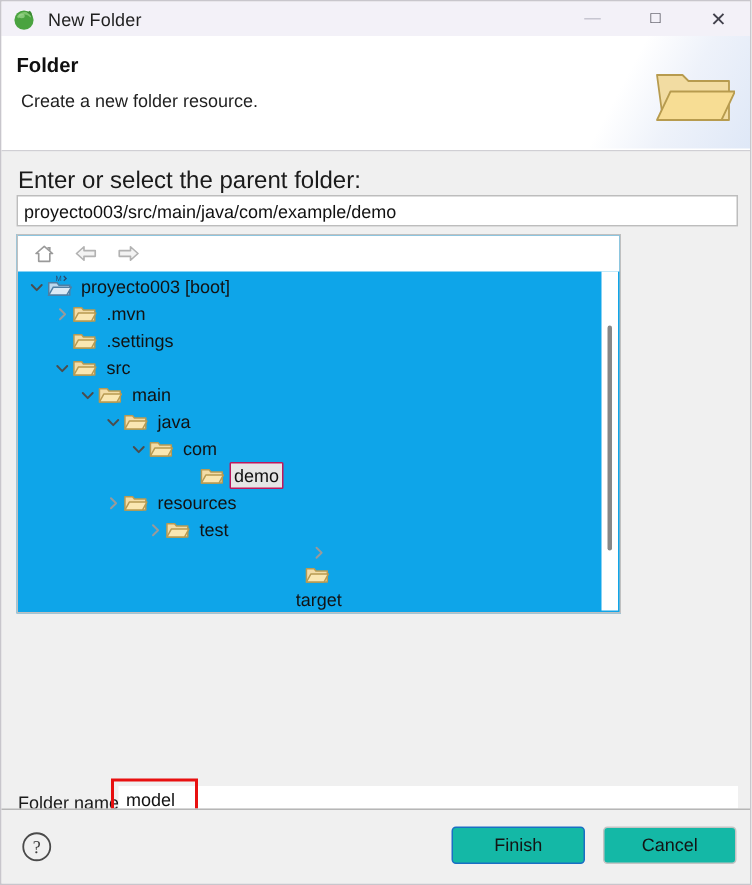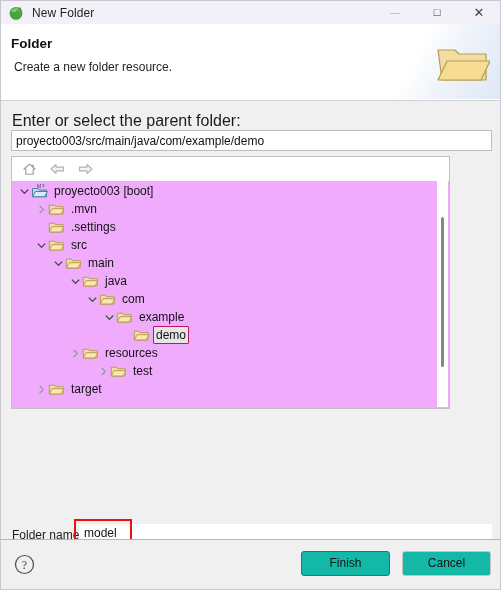--- a/index.html
+++ b/index.html
@@ -140,24 +140,24 @@
     padding: 0 4px;
     line-height: 19px;
     outline: none;
   }
 
   
   .tree-panel {
     position: absolute;
     left: 10px;
     top: 55px;
-    width: 439px;
+    width: 403px;
     height: 253px;
     box-sizing: border-box;
-    background: #f0abfc;
+    background: #0ea5e9;
     border: 1px solid #c0c0c0;
     overflow: hidden;
   }
   .tree-toolbar {
     height: 24px;
     display: flex;
     align-items: center;
     padding-left: 6px;
     gap: 6px;
     background: #ffffff;
@@ -462,32 +462,20 @@
                 <svg width="9" height="9" viewBox="0 0 9 9">
                   <path d="M1.2 3 L4.5 6.4 L7.8 3" fill="none" stroke="#4c4c4c" stroke-width="1.3" stroke-linecap="round" stroke-linejoin="round"></path>
                 </svg>
               </span>
               <span class="row-ico"><svg width="17" height="16" viewBox="0 0 17 16">
                   <path d="M1.3 4.2 h5.1 l1.2 1.5 h7.6 v7.3 h-13.9 z" fill="#f3dca6" stroke="#b89a52" stroke-width="1" stroke-linejoin="round"></path>
                   <path d="M1.3 13 l2.9 -5.3 h11.7 l-2.9 5.3 z" fill="#fae7b2" stroke="#b89a52" stroke-width="1" stroke-linejoin="round"></path>
                 </svg></span>
               <span class="row-label">com</span>
             </div>
-            <div class="row" style="padding-left: 91px;">
-              <span class="twisty">
-                <svg width="9" height="9" viewBox="0 0 9 9">
-                  <path d="M1.2 3 L4.5 6.4 L7.8 3" fill="none" stroke="#4c4c4c" stroke-width="1.3" stroke-linecap="round" stroke-linejoin="round"></path>
-                </svg>
-              </span>
-              <span class="row-ico"><svg width="17" height="16" viewBox="0 0 17 16">
-                  <path d="M1.3 4.2 h5.1 l1.2 1.5 h7.6 v7.3 h-13.9 z" fill="#f3dca6" stroke="#b89a52" stroke-width="1" stroke-linejoin="round"></path>
-                  <path d="M1.3 13 l2.9 -5.3 h11.7 l-2.9 5.3 z" fill="#fae7b2" stroke="#b89a52" stroke-width="1" stroke-linejoin="round"></path>
-                </svg></span>
-              <span class="row-label">example</span>
-            </div>
             <div class="row selected" style="padding-left: 108px;">
               <span class="twisty"></span>
               <span class="row-ico"><svg width="17" height="16" viewBox="0 0 17 16">
                   <path d="M1.3 4.2 h5.1 l1.2 1.5 h7.6 v7.3 h-13.9 z" fill="#f3dca6" stroke="#b89a52" stroke-width="1" stroke-linejoin="round"></path>
                   <path d="M1.3 13 l2.9 -5.3 h11.7 l-2.9 5.3 z" fill="#fae7b2" stroke="#b89a52" stroke-width="1" stroke-linejoin="round"></path>
                 </svg></span>
               <span class="row-label">demo</span>
             </div>
             <div class="row" style="padding-left: 57px;">
               <span class="twisty">
@@ -506,21 +494,21 @@
                 <svg width="9" height="9" viewBox="0 0 9 9">
                   <path d="M3 1.2 L6.4 4.5 L3 7.8" fill="none" stroke="#9a9a9a" stroke-width="1.3" stroke-linecap="round" stroke-linejoin="round"></path>
                 </svg>
               </span>
               <span class="row-ico"><svg width="17" height="16" viewBox="0 0 17 16">
                   <path d="M1.3 4.2 h5.1 l1.2 1.5 h7.6 v7.3 h-13.9 z" fill="#f3dca6" stroke="#b89a52" stroke-width="1" stroke-linejoin="round"></path>
                   <path d="M1.3 13 l2.9 -5.3 h11.7 l-2.9 5.3 z" fill="#fae7b2" stroke="#b89a52" stroke-width="1" stroke-linejoin="round"></path>
                 </svg></span>
               <span class="row-label">test</span>
             </div>
-            <div class="row" style="padding-left: 23px;">
+            <div class="row" style="padding-left: 12px; flex-direction: column;">
               <span class="twisty">
                 <svg width="9" height="9" viewBox="0 0 9 9">
                   <path d="M3 1.2 L6.4 4.5 L3 7.8" fill="none" stroke="#9a9a9a" stroke-width="1.3" stroke-linecap="round" stroke-linejoin="round"></path>
                 </svg>
               </span>
               <span class="row-ico"><svg width="17" height="16" viewBox="0 0 17 16">
                   <path d="M1.3 4.2 h5.1 l1.2 1.5 h7.6 v7.3 h-13.9 z" fill="#f3dca6" stroke="#b89a52" stroke-width="1" stroke-linejoin="round"></path>
                   <path d="M1.3 13 l2.9 -5.3 h11.7 l-2.9 5.3 z" fill="#fae7b2" stroke="#b89a52" stroke-width="1" stroke-linejoin="round"></path>
                 </svg></span>
               <span class="row-label">target</span>

